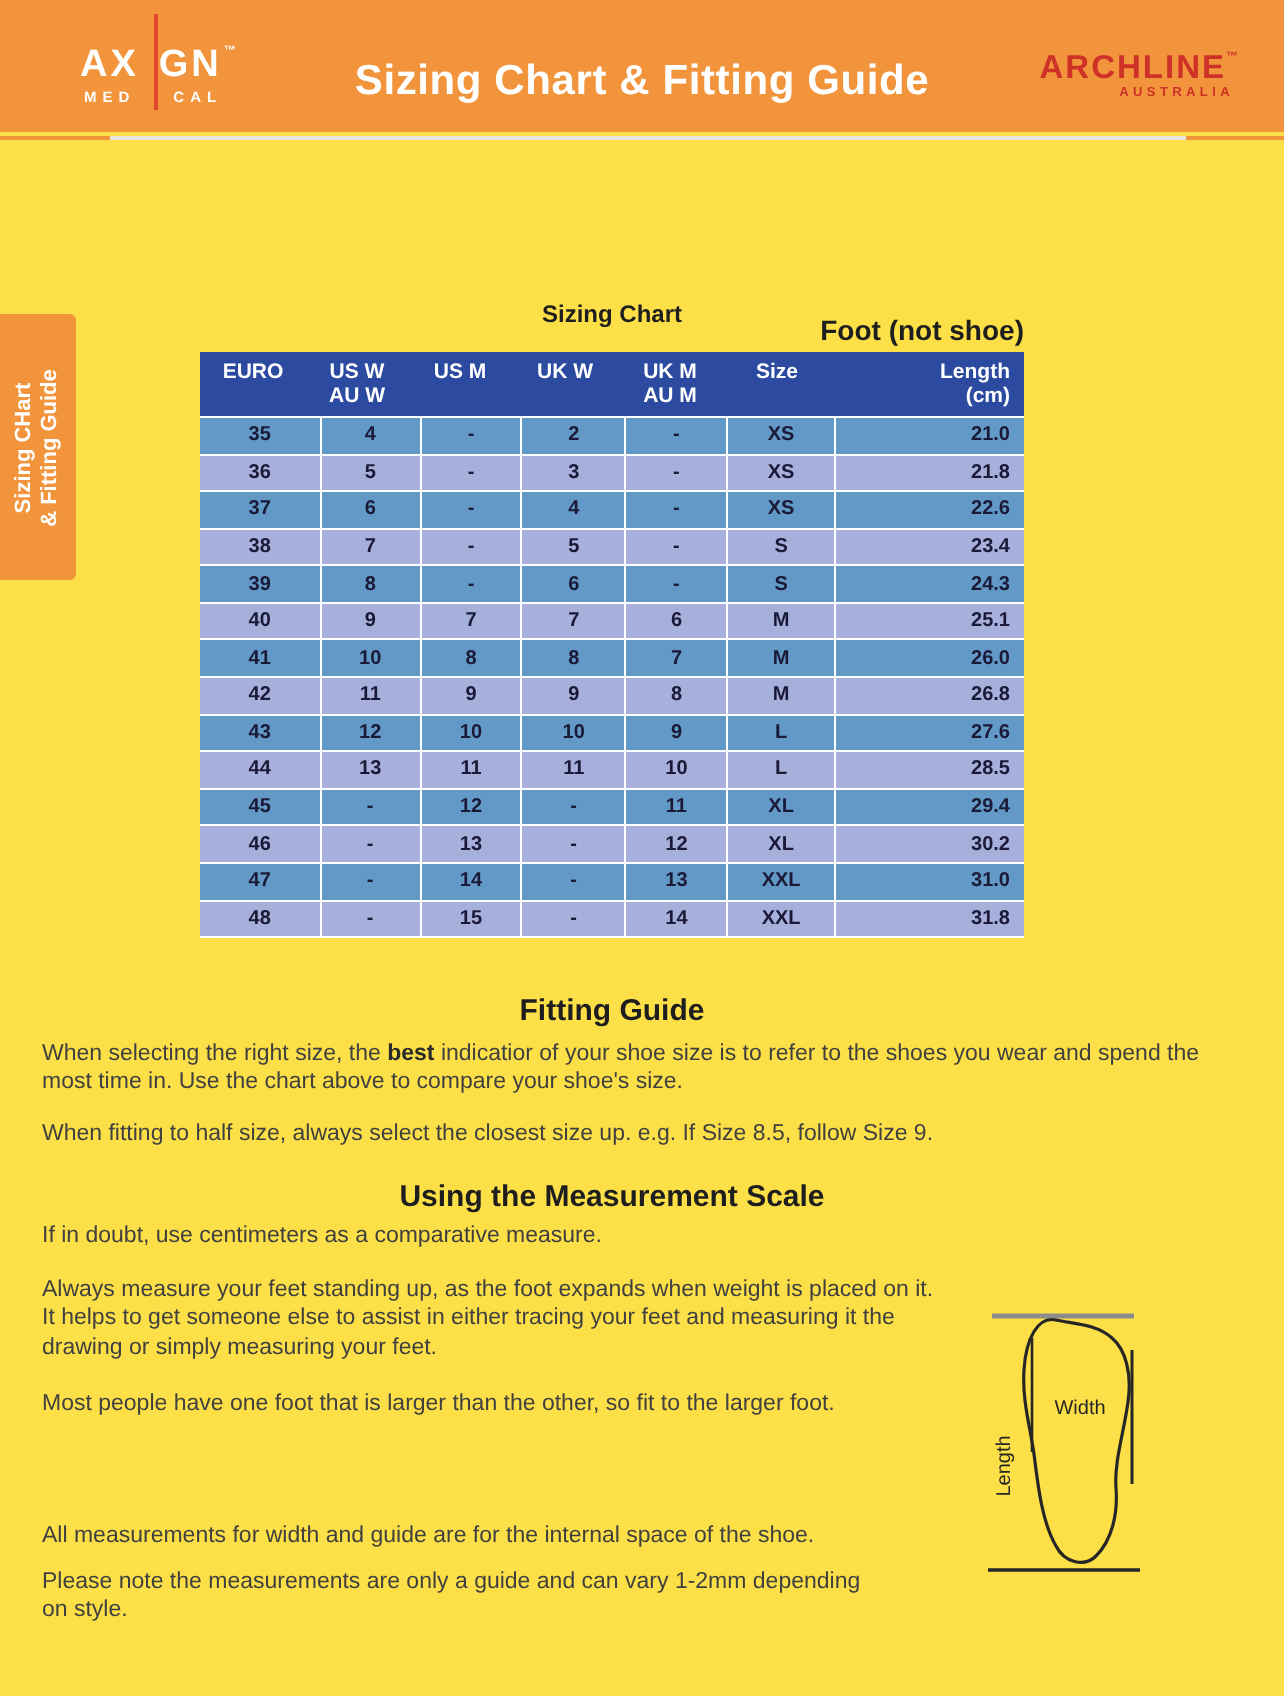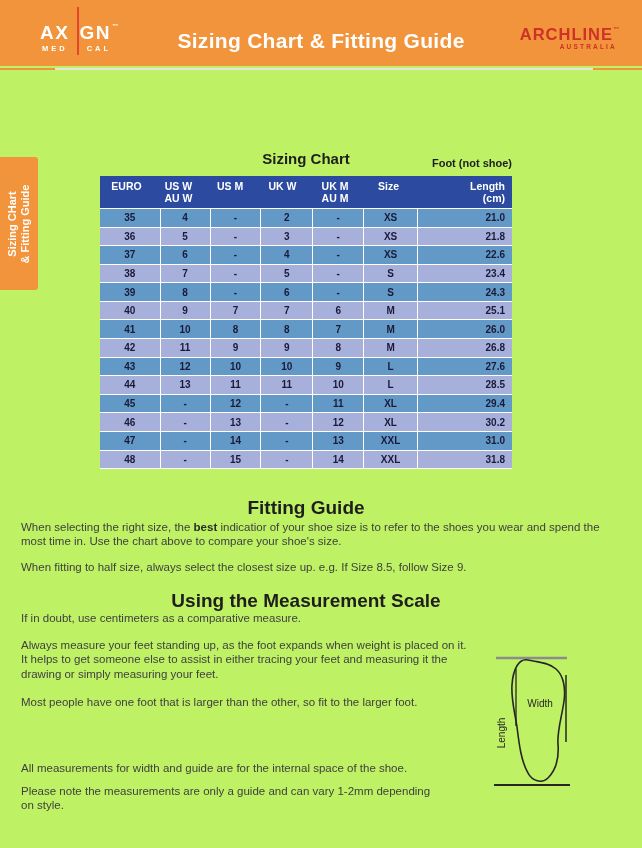--- a/index.html
+++ b/index.html
@@ -1,16 +1,16 @@
 <!DOCTYPE html>
 <html style="--orange: #F2943B; --logo-red: #E2472E; --arch-red: #CE3128; --table-navy: #2C4A9F; --row-dark: #6399C6; --row-light: #A7AFDB;"><head>
 <meta charset="utf-8">
 <style>
   html,body{margin:0;padding:0;background:#fff;}
-  .page{position:relative;width:642px;height:848px;background:#bef264;overflow:hidden;
+  .page{position:relative;width:642px;height:848px;background:#fde047;overflow:hidden;
         font-family:"Liberation Sans",sans-serif;color:#404040;}
 
   
   .top-bar{position:absolute;left:0;top:0;width:642px;height:66px;background:var(--orange,#F2943B);}
   .rule-seg{position:absolute;top:68px;height:2px;}
   .rule-left{left:0;width:55px;background:var(--orange,#F2943B);}
   .rule-mid{left:55px;width:538px;background:#EAE5DC;}
   .rule-right{left:593px;width:49px;background:var(--orange,#F2943B);}
 
   .logo{position:absolute;left:40px;top:23px;}
@@ -27,23 +27,23 @@
   .arch-tm{font-size:6px;vertical-align:top;position:relative;top:-5px;}
   .arch-sub{font-size:6.5px;font-weight:bold;letter-spacing:2.2px;margin-top:1px;margin-right:3px;}
 
   
   .side-tab{position:absolute;left:0;top:157px;width:38px;height:133px;background:var(--orange,#F2943B);border-radius:0 3px 3px 0;}
   .side-tab-text{position:absolute;left:50%;top:50%;width:133px;transform:translate(-50%,-50%) rotate(-90deg);
                  text-align:center;color:#fff;font-weight:bold;font-size:11px;line-height:13px;white-space:pre-line;}
 
   
   .chart-title{position:absolute;left:100px;top:150px;width:412px;text-align:center;
-               font-size:15px;font-weight:bold;color:#1E1E1E;}
+               font-size:12px;font-weight:bold;color:#1E1E1E;}
   .foot-note{position:absolute;left:312px;top:157px;width:200px;text-align:right;
-             font-size:11px;font-weight:bold;color:#1E1E1E;}
+             font-size:14px;font-weight:bold;color:#1E1E1E;}
 
   .size-table{position:absolute;left:100px;top:176px;width:412px;}
   .thead{display:flex;background:var(--table-navy,#2C4A9F);height:33px;border-bottom:1px solid #fff;box-sizing:border-box;}
   .th{box-sizing:border-box;padding-top:4px;color:#fff;font-weight:bold;font-size:10.5px;line-height:12px;
       text-align:center;white-space:pre-line;}
   .thead .th:nth-of-type(1){width:53px;}
   .thead .th:nth-of-type(2){width:51px;}
   .thead .th:nth-of-type(3){width:52px;}
   .thead .th:nth-of-type(4){width:53px;}
   .thead .th:nth-of-type(5){width:52px;}
@@ -58,21 +58,21 @@
   .tr .td:nth-of-type(1){width:62px;}
   .tr .td:nth-of-type(2){width:51px;}
   .tr .td:nth-of-type(3){width:52px;}
   .tr .td:nth-of-type(4){width:53px;}
   .tr .td:nth-of-type(5){width:52px;}
   .tr .td:nth-of-type(6){width:55px;}
   .tr .td:nth-of-type(7){width:96px;justify-content:flex-end;padding-right:7px;border-right:none;}
 
   
   .sec-head{position:absolute;left:100px;width:412px;text-align:center;
-            font-size:19px;font-weight:bold;color:#1E1E1E;}
+            font-size:15px;font-weight:bold;color:#1E1E1E;}
   .h-fitting{top:497px;}
   .h-measure{top:590px;}
   .para{position:absolute;left:21px;font-size:11.5px;line-height:14.3px;color:#404040;margin:0;}
   .p1{top:520px;width:601px;}
   .p2{top:560px;width:601px;}
   .p3{top:611px;width:520px;}
   .p4{top:638px;width:455px;}
   .p5{top:695px;width:480px;}
   .p6{top:761px;width:480px;}
   .p7{top:784px;width:415px;}

